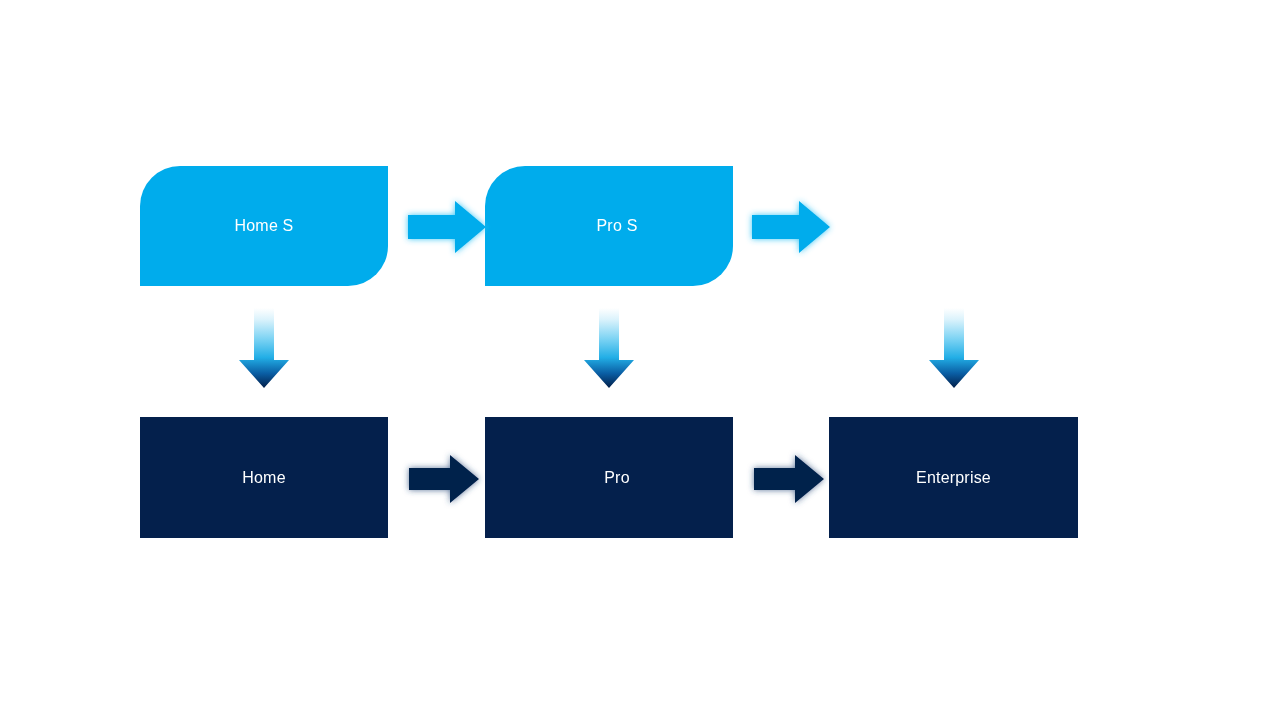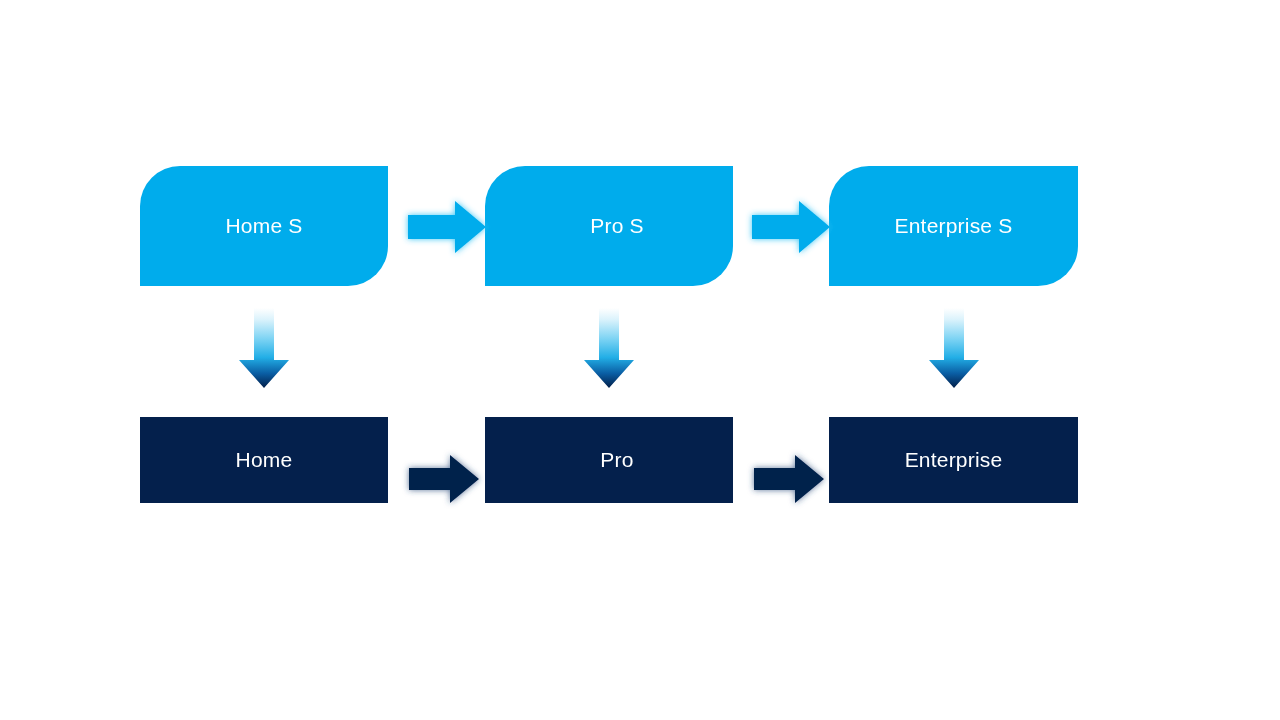--- a/index.html
+++ b/index.html
@@ -23,42 +23,42 @@
   }
 
   
   .node {
     position: absolute;
     display: flex;
     align-items: center;
     justify-content: center;
     box-sizing: border-box;
     color: #ffffff;
-    font-size: 21px;
+    font-size: 16px;
     font-weight: 400;
     letter-spacing: 0.2px;
     line-height: 1.2;
     text-align: center;
     user-select: none;
   }
   .node-top {
     background: #00ACEC;
     border-radius: 40px 0 40px 0;
   }
   .node-bottom {
     background: #04204C;
     border-radius: 0;
   }
 
   
   .col-1 { left: 140px; width: 248px; }
   .col-2 { left: 485px; width: 248px; padding-left: 16px; }
   .col-3 { left: 829px; width: 249px; }
   .row-top    { top: 166px; height: 120px; }
-  .row-bottom { top: 417px; height: 86px; }
+  .row-bottom { top: 417px; height: 121px; }
 
   
   .arrow {
     position: absolute;
   }
   .arrow svg { display: block; overflow: visible; }
 
   .h-arrow-top    { top: 196px; width: 86px; height: 62px; }
   .h-arrow-top.a1 { left: 404px; }
   .h-arrow-top.a2 { left: 748px; }
@@ -78,23 +78,20 @@
 <div id="canvas">
 
   <div class="node node-top col-1 row-top">
     <span>Home S</span>
   </div>
 
   <div class="node node-top col-2 row-top">
     <span>Pro S</span>
   </div>
 
-  <div class="node node-top col-3 row-top">
-    <span>Enterprise S</span>
-  </div>
 
   <div class="node node-bottom col-1 row-bottom">
     <span>Home</span>
   </div>
 
   <div class="node node-bottom col-3 row-bottom">
     <span>Enterprise</span>
   </div>
 
   <div class="node node-bottom col-2 row-bottom">

